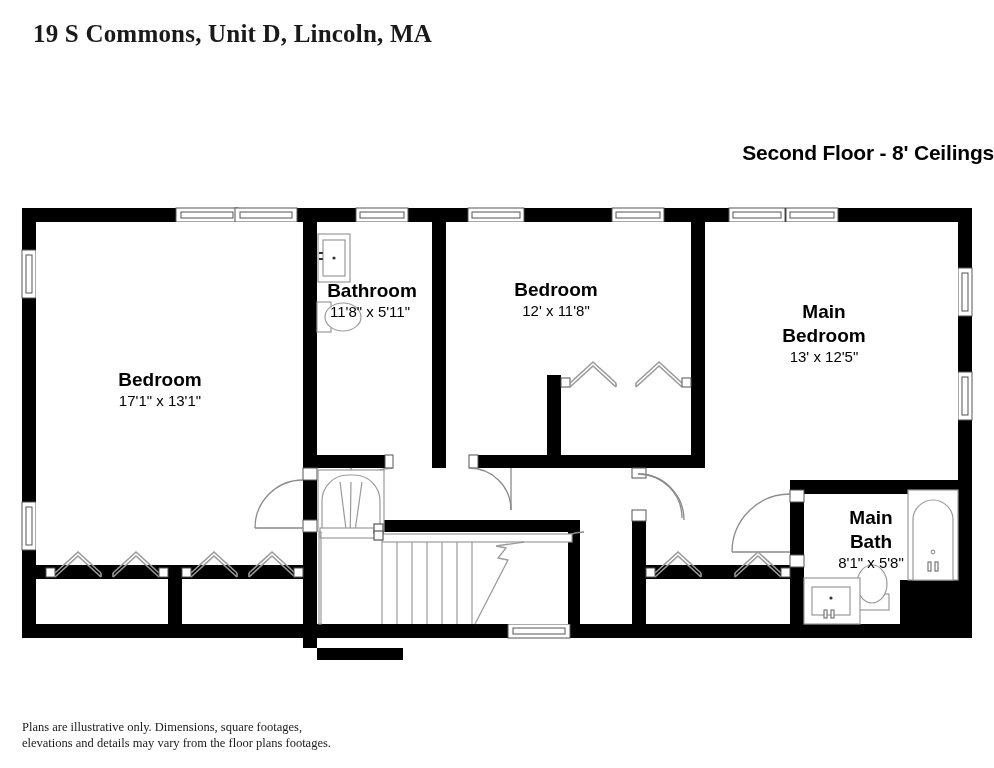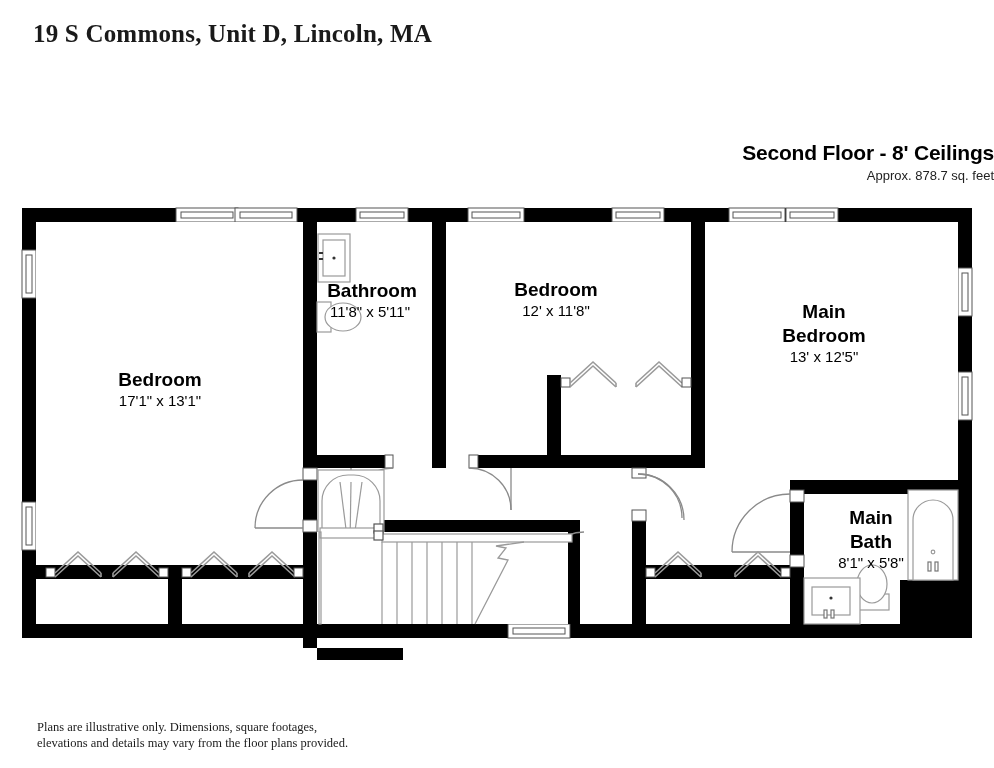--- a/index.html
+++ b/index.html
@@ -67,42 +67,41 @@
   }
   #disclaimer {
     position: absolute;
     left: 22px;
     top: 719px;
     font-family: "Liberation Serif", serif;
     font-size: 12.5px;
     color: #1a1a1a;
     line-height: 16px;
   }
-  #disclaimer span { display: block; margin-left: 15px; }
+  #disclaimer span { display: block; }
   .rm-name {
     font-family: "Liberation Sans", sans-serif;
     font-weight: 700;
     fill: #000000;
   }
   .rm-dim {
     font-family: "Liberation Sans", sans-serif;
     font-weight: 400;
     fill: #000000;
   }
 </style>
 </head>
 <body>
 
 <div id="page">
 
   <div id="address-title">19 S Commons, Unit D, Lincoln, MA</div>
 
   <div id="plan-heading">
     <span class="floor-title">Second Floor - 8' Ceilings</span>
-    <span class="floor-area">Approx. 878.7 sq. feet</span>
   </div>
 
   <svg id="floorplan-svg" viewBox="0 0 994 470">
 
     <g>
 
       <path fill="#000000" fill-rule="evenodd" d="M22,18 H972 V448 H22 Z
                M36,32 H958 V434 H36 Z"></path>
     </g>
 
@@ -489,16 +488,16 @@
 
       <text class="rm-name" x="871" y="334" font-size="19" text-anchor="middle">Main</text>
       <text class="rm-name" x="871" y="358" font-size="19" text-anchor="middle">Bath</text>
       <text class="rm-dim" x="871" y="378" font-size="15" text-anchor="middle">8'1" x 5'8"</text>
     </g>
 
   </svg>
 
   <div id="disclaimer">
     <span>Plans are illustrative only. Dimensions, square footages,</span>
-    <span>elevations and details may vary from the floor plans provided.</span>
+    <span>elevations and details may vary from the floor plans footages.</span>
   </div>
 
 </div>
 
 </body></html>

